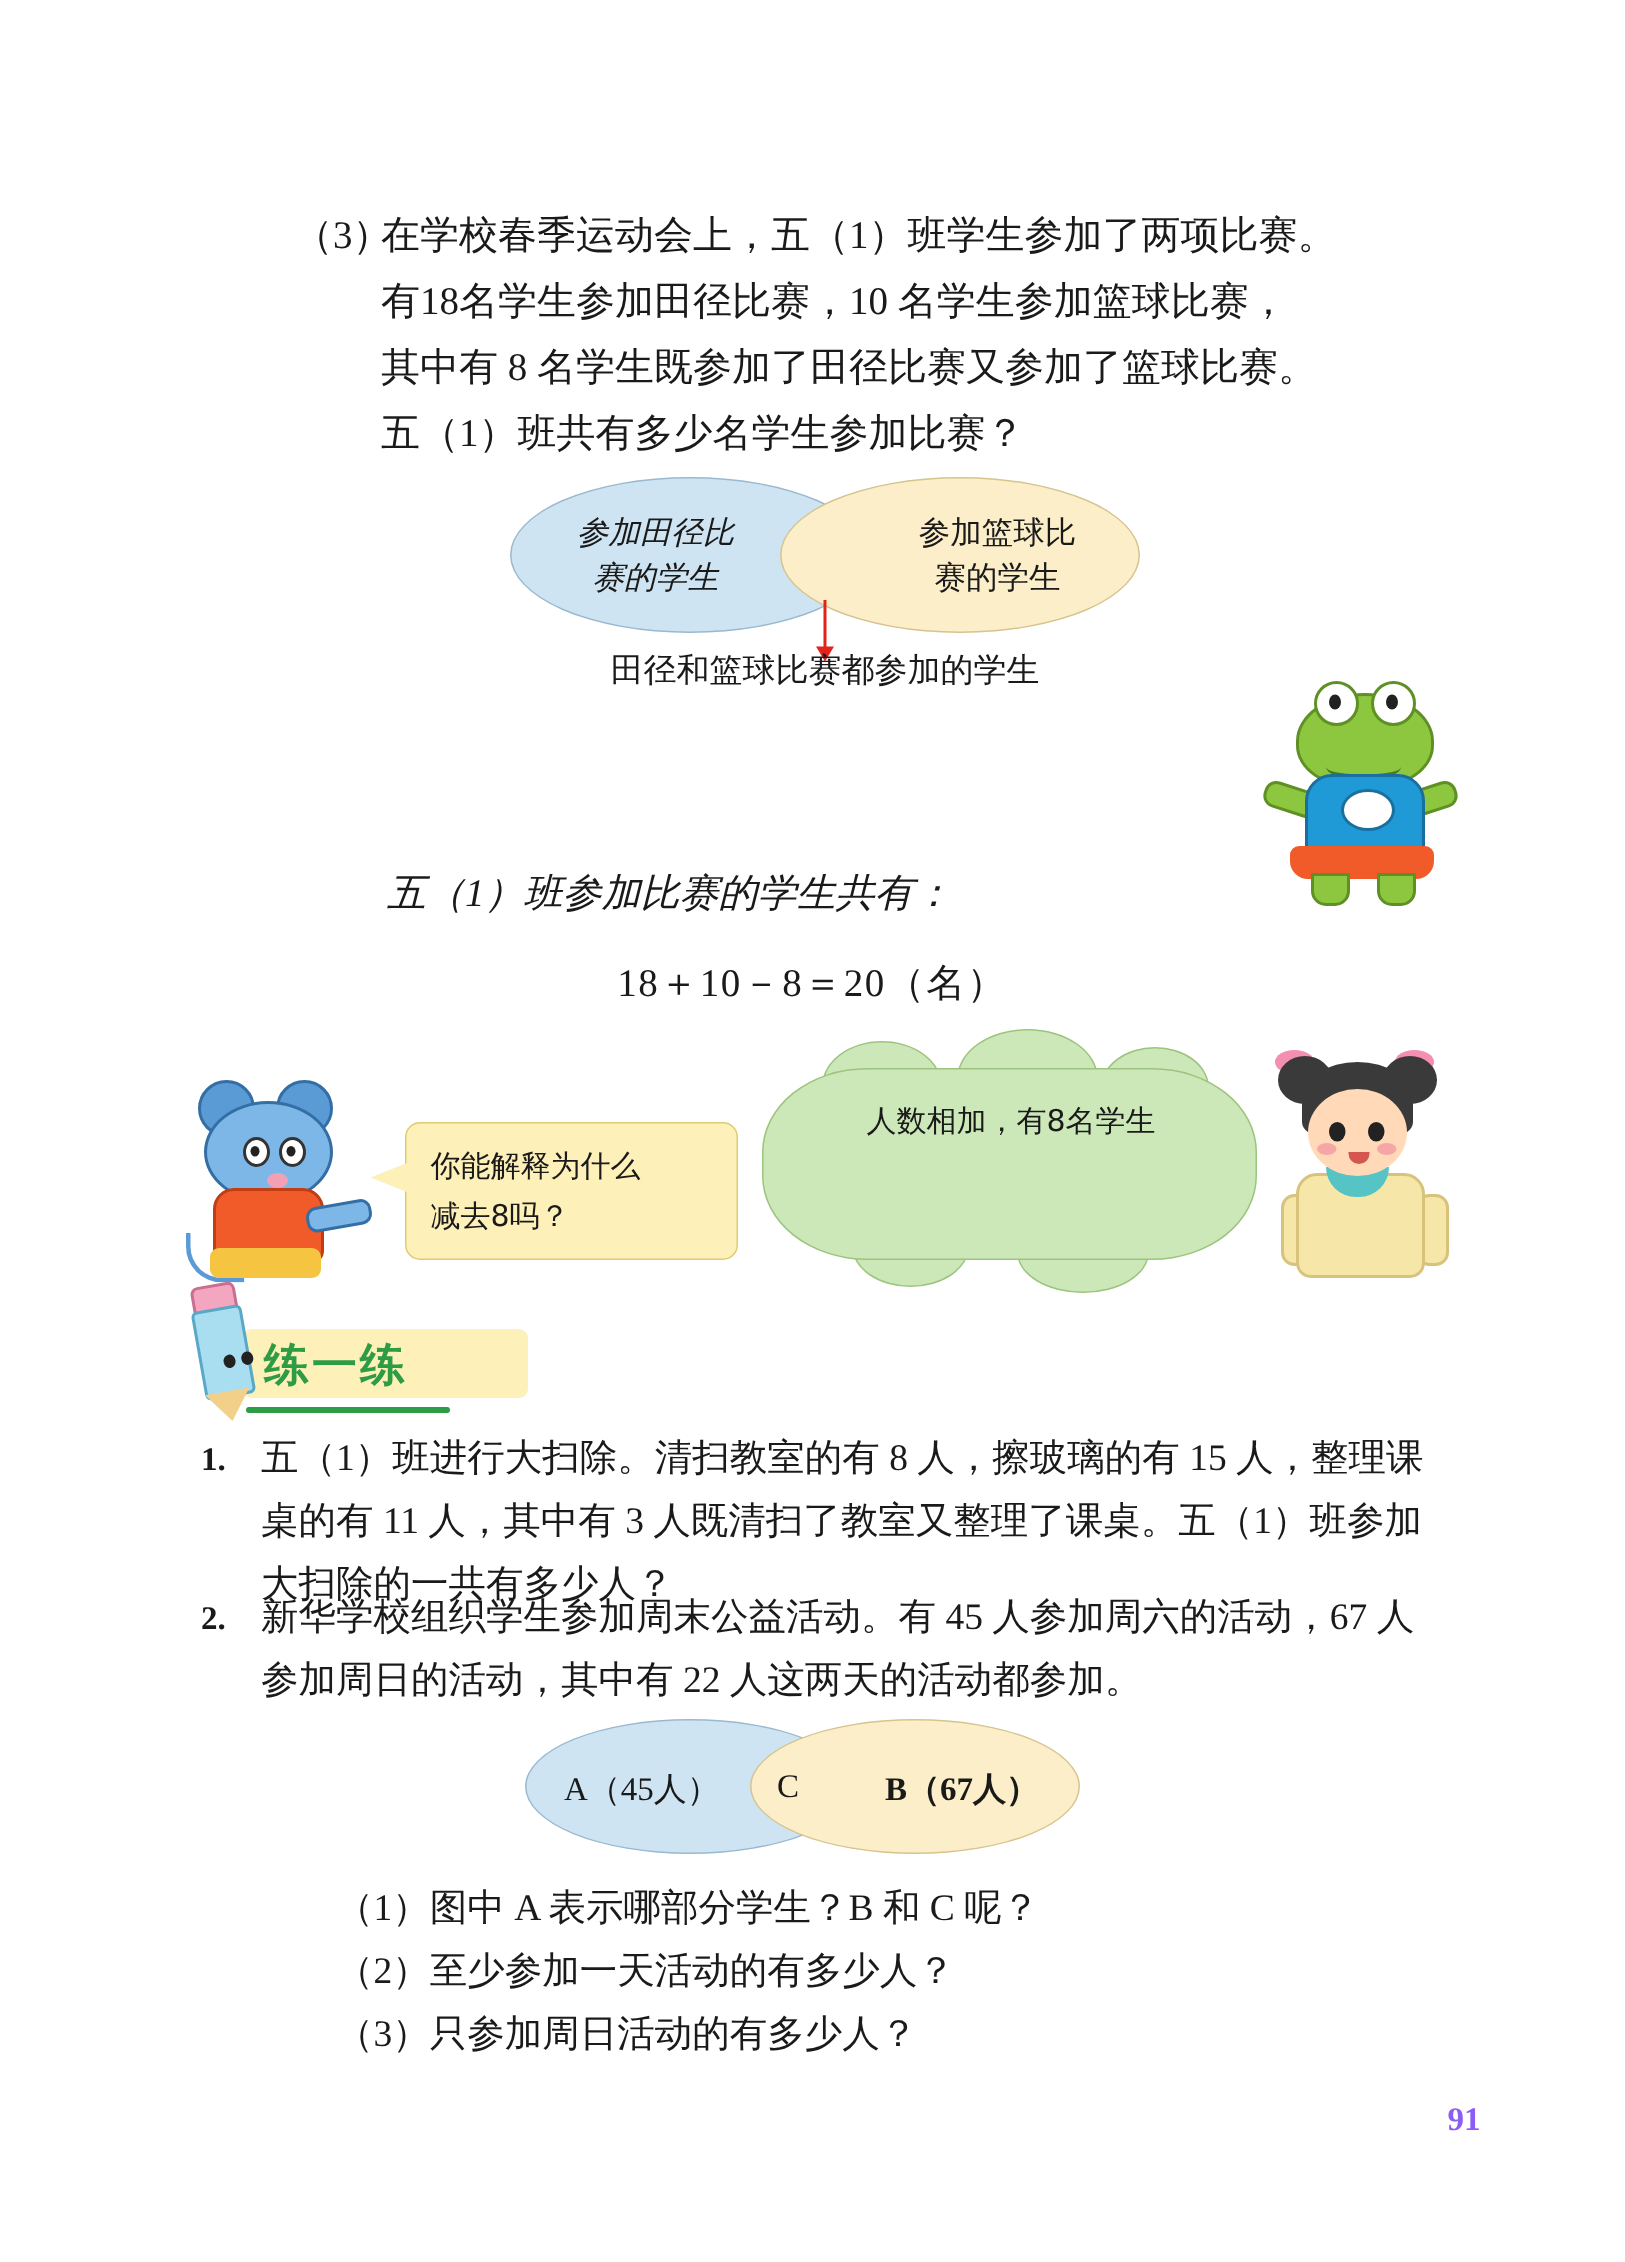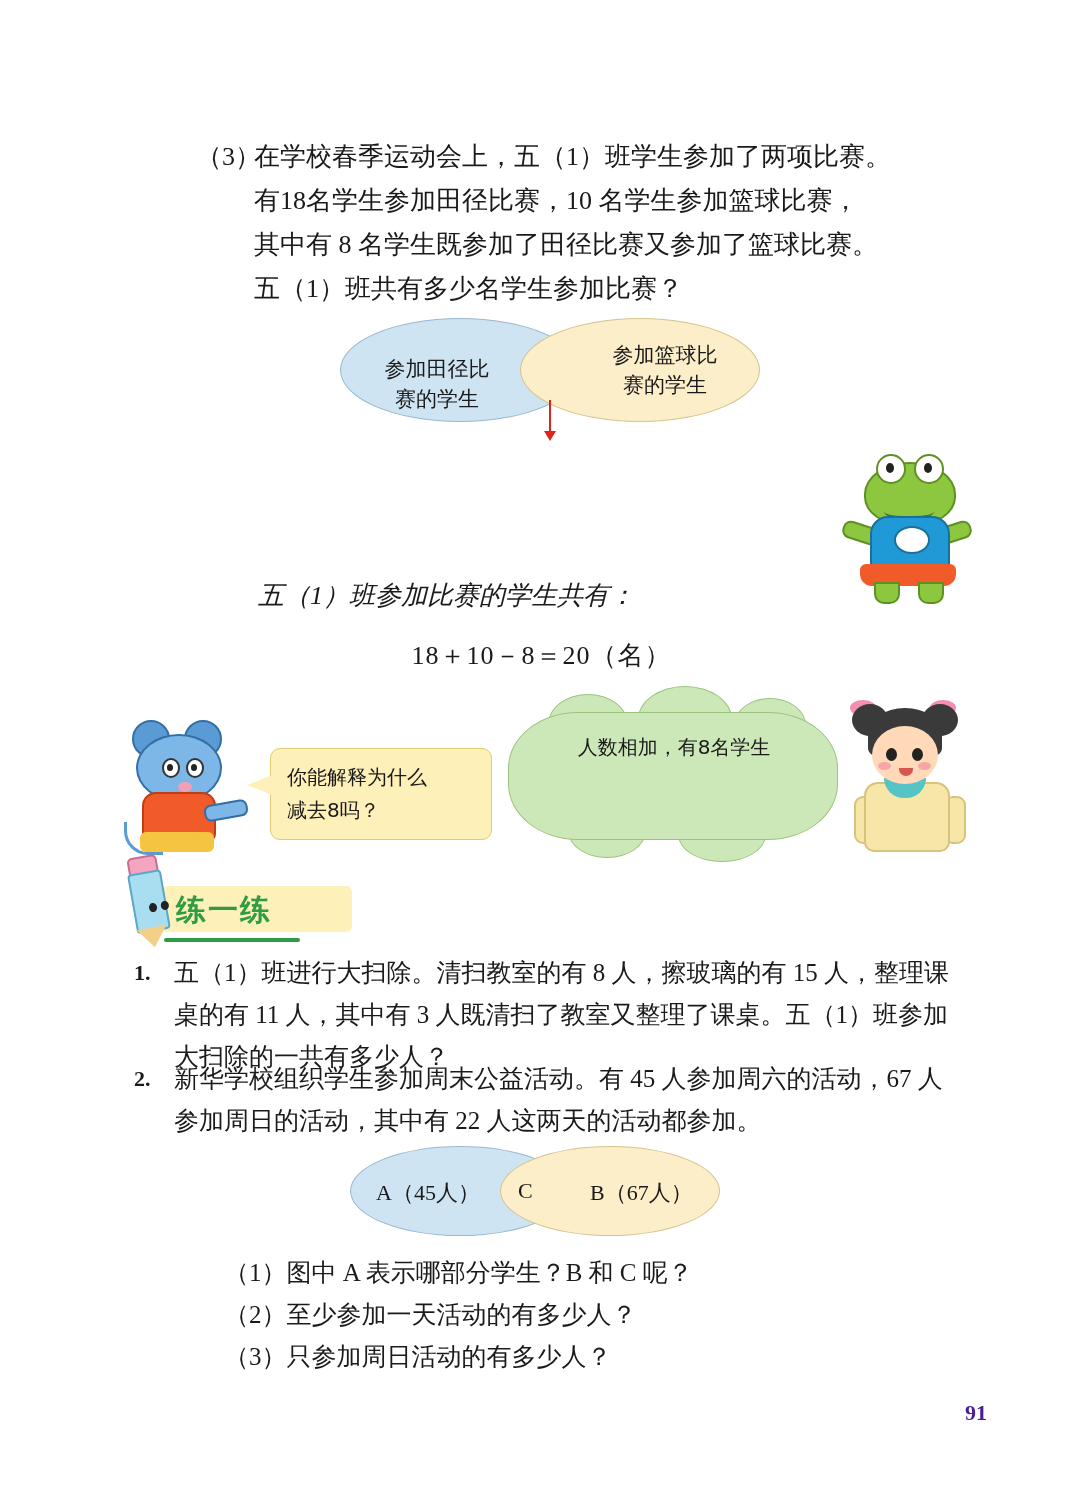--- a/index.html
+++ b/index.html
@@ -70,22 +70,23 @@
   }
   .venn1 .lbl {
     position: absolute;
     font-size: 21px;
     line-height: 30px;
     text-align: center;
     color: #1a1a1a;
   }
   .venn1 .lbl-left {
     left: 22px;
-    top: 36px;
+    top: 22px;
     width: 150px;
+    font-style: italic;
   }
   .venn1 .lbl-right {
     left: 250px;
     top: 22px;
     width: 150px;
   }
   .venn-arrow {
     position: absolute;
     left: 549px;
     top: 400px;
@@ -655,40 +656,40 @@
   }
   .venn2 .left { left: 0; background: #cfe4f2; }
   .venn2 .right { left: 150px; background: #fbeec8; border-color: #d6c48e; }
   .venn2 .lbl {
     position: absolute;
     font-size: 22px;
     top: 32px;
   }
   .venn2 .lbl-a { left: 26px; }
   .venn2 .lbl-c { left: 168px; }
-  .venn2 .lbl-b { left: 240px; }
+  .venn2 .lbl-b { left: 240px; font-weight: bold; }
 
   
   .subq {
     position: absolute;
     left: 224px;
     font-size: 25px;
     line-height: 42px;
   }
   .sq1 { top: 1252px; }
   .sq2 { top: 1294px; }
   .sq3 { top: 1336px; }
 
   .page-number {
     position: absolute;
     right: 96px;
     top: 1400px;
     font-size: 22px;
     font-weight: bold;
-    color: #4c1d95;
+    color: #8b5cf6;
   }
 </style>
 </head>
 <body>
 
 <div class="page">
 
   <div class="problem3">
     <div class="num">（3）</div>
     <div class="body">
@@ -705,20 +706,21 @@
     <div class="lbl lbl-left">
       <div>参加田径比</div>
       <div>赛的学生</div>
     </div>
     <div class="lbl lbl-right">
       <div>参加篮球比</div>
       <div>赛的学生</div>
     </div>
   </div>
   <div class="venn-arrow"></div>
+  <div class="venn1-caption">田径和篮球比赛都参加的学生</div>
 
 
   <div class="char frog">
     <div class="arm l"></div>
     <div class="arm r"></div>
     <div class="head">
       <div class="eye l">
           <div class="pupil"></div>
         </div>
       <div class="eye r">

